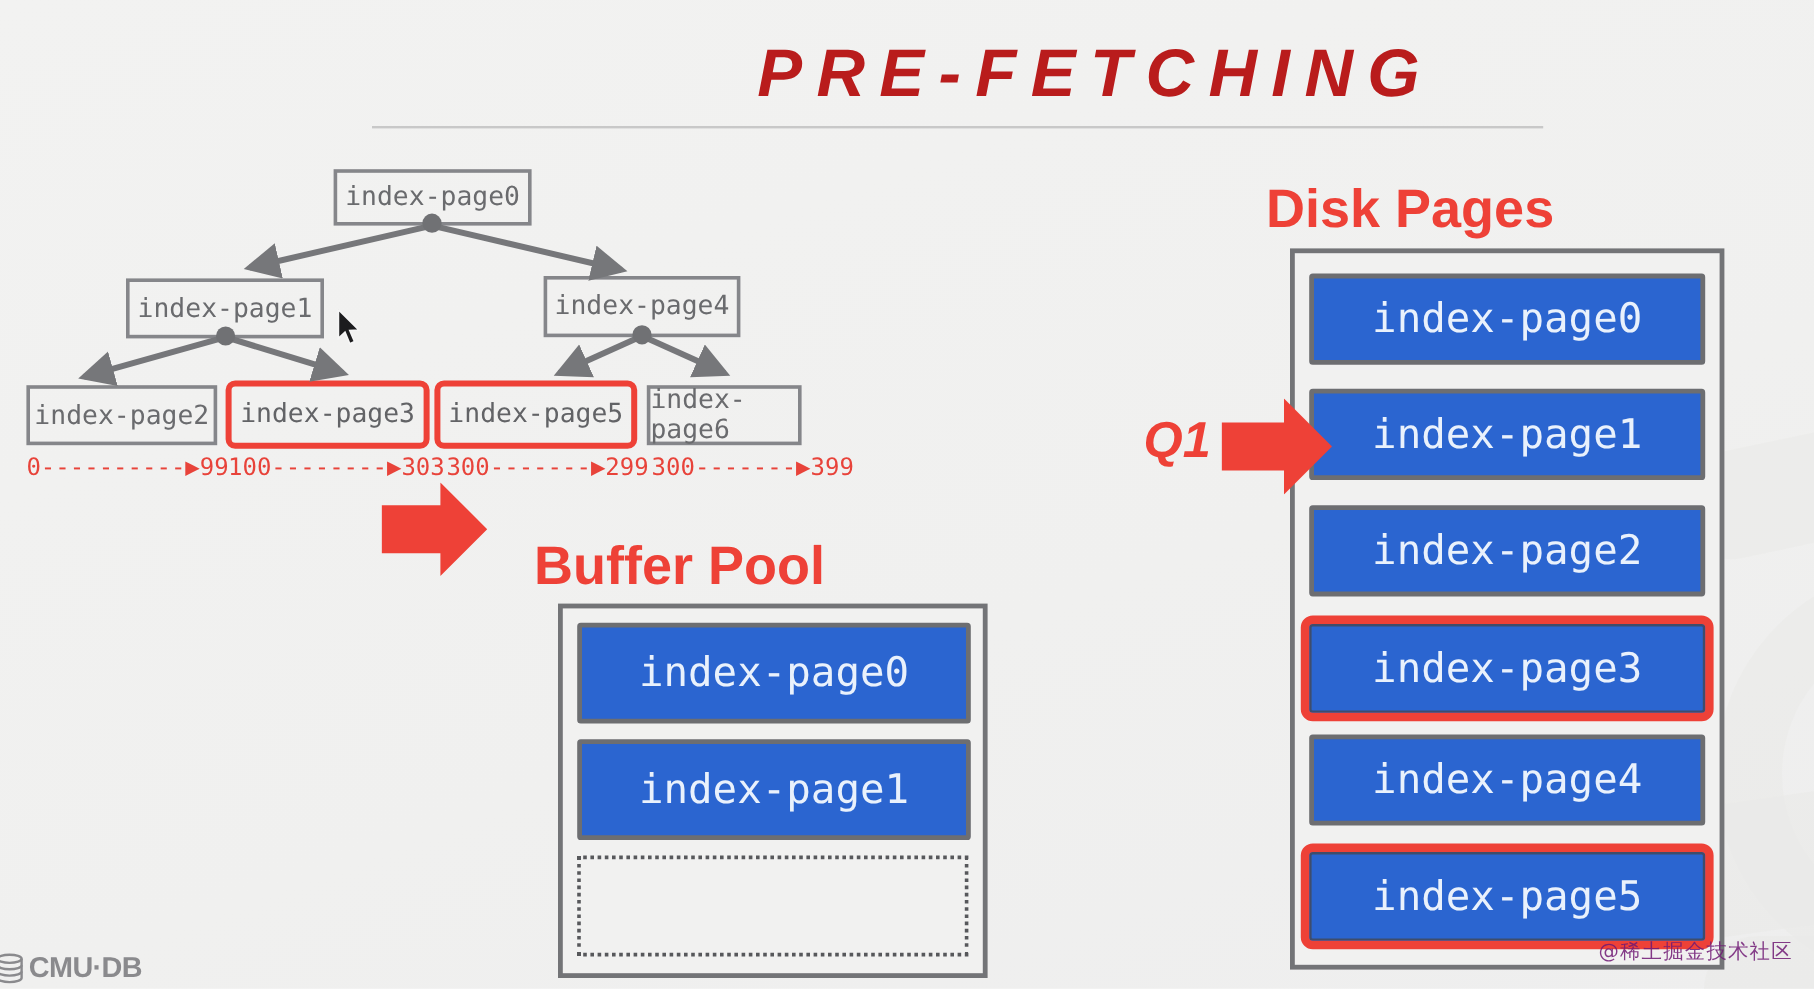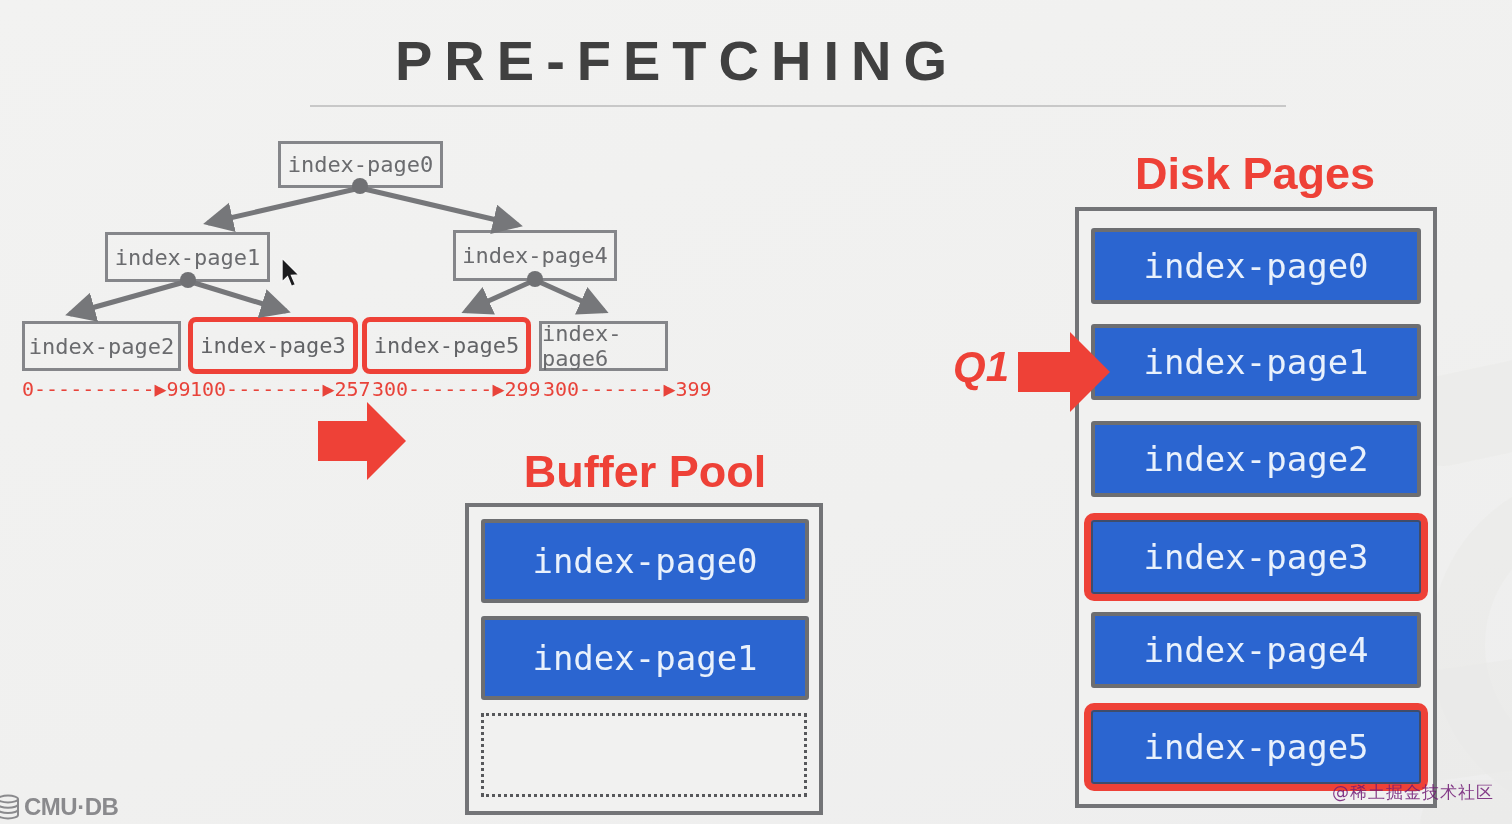--- a/index.html
+++ b/index.html
@@ -9,22 +9,22 @@
     font-family:"Liberation Sans",sans-serif;
   }
   .abs{position:absolute;}
 
   
   .decor{position:absolute;background:#e9e9e7;opacity:.55;border-radius:999px;z-index:0;}
   .decor.ring{background:transparent;border:55px solid #e9e9e7;}
 
   
   .slide-title{
-    top:28px;left:395px;width:800px;text-align:left;
-    font-size:56px;font-weight:700;letter-spacing:12px;color:#404040;z-index:2;
+    top:28px;left:395px;width:800px;text-align:right;
+    font-size:56px;font-weight:700;letter-spacing:12px;color:#b91c1c;z-index:2;font-style:italic;
   }
   .title-rule{top:105px;left:310px;width:976px;height:2px;background:#c8c8c8;z-index:2;}
 
   
   .tnode{
     position:absolute;box-sizing:border-box;border:3px solid #85868a;
     display:flex;align-items:center;justify-content:center;
     font-family:"DejaVu Sans Mono","DejaVu Sans",monospace;
     font-size:22px;color:#6a6b6e;background:transparent;z-index:2;
   }
@@ -44,21 +44,21 @@
   .page-chip.hl{border:7px solid #ee4137;border-radius:10px;box-shadow:inset 0 0 0 2px rgba(70,70,75,.75);}
 
   .pool-frame{
     position:absolute;box-sizing:border-box;border:4px solid #737477;background:#f1f1f0;z-index:2;
   }
   .dotted-slot{
     position:absolute;box-sizing:border-box;border:3px dotted #57585b;background:transparent;z-index:3;
   }
 
   .red-heading{
-    position:absolute;text-align:center;font-size:45px;font-weight:700;color:#ee4137;
+    position:absolute;font-size:45px;font-weight:700;color:#ee4137;
     letter-spacing:0px;z-index:2;
   }
   .q-label{position:absolute;font-size:42px;font-weight:700;color:#ee4137;z-index:3;}
 
   .svg-layer{position:absolute;z-index:2;}
   .cursor-layer{position:absolute;z-index:6;}
 
   .logo{
     position:absolute;left:-6px;top:793px;display:flex;align-items:center;gap:2px;
     color:#8a8a8d;font-weight:700;font-size:24px;letter-spacing:-0.5px;z-index:4;
@@ -95,21 +95,21 @@
   <span>index-page3</span>
 </div>
 <div class="tnode hl" style="left:362px;top:317px;width:169px;height:57px;">
   <span>index-page5</span>
 </div>
 <div class="tnode" style="left:539px;top:321px;width:129px;height:50px;">
   <span>index-page6</span>
 </div>
 
 <div class="range" style="left:22px;text-align:center;">0----------▶99</div>
-<div class="range" style="left:190px;">100--------▶257</div>
+<div class="range" style="left:190px;">100--------▶303</div>
 <div class="range" style="left:372px;">300-------▶299</div>
 <div class="range" style="left:543px;">300-------▶399</div>
 
 <svg class="svg-layer" style="left:0;top:130px;" width="720" height="260" viewBox="0 0 720 260">
   <defs>
     <marker id="ah" markerWidth="7" markerHeight="7" refX="5" refY="3" orient="auto">
       <path d="M0,0 L6,3 L0,6 Z" fill="#76777a"></path>
     </marker>
   </defs>
   <g stroke="#76777a" stroke-width="5" fill="none">

